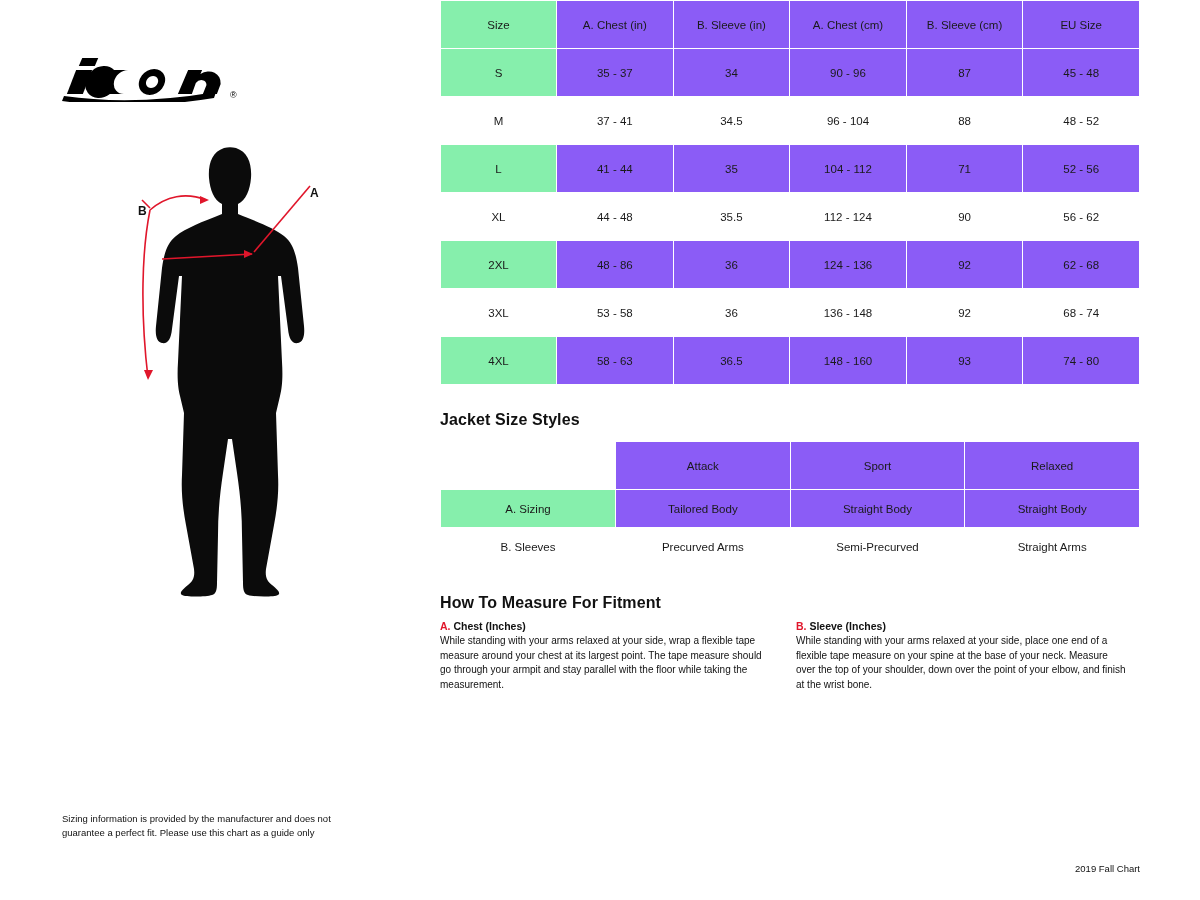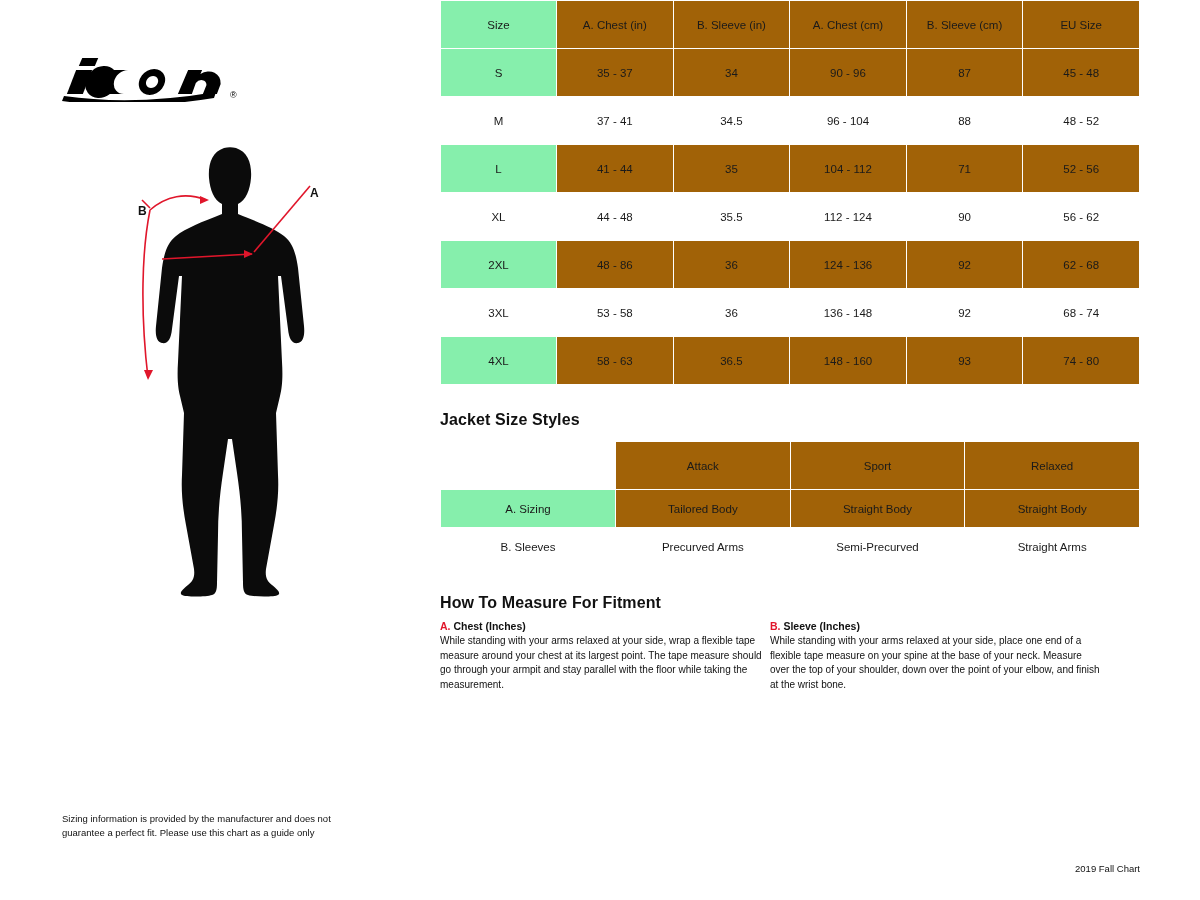--- a/index.html
+++ b/index.html
@@ -89,35 +89,36 @@
   table td, table th {
     border: 1px solid #ffffff;
     font-size: 11.5px;
     font-weight: normal;
     text-align: center;
     height: 48px;
     color: #1a1a1a;
     padding: 0 4px;
   }
   .shade-dark { background: #86efac; }
-  .shade-light { background: #a16207; }
+  .shade-light { background: #8b5cf6; }
   .shade-white { background: #ffffff; }
 
   #size-table { border-top: 1px solid #d7d7d7; }
   #size-table .col-size { width: 116px; }
 
   
   #styles-table { width: 700px; }
   #styles-table td { height: 38px; }
   #styles-table .blank-cell { background: #ffffff; border: none; }
   #styles-table .rowlabel { width: 175px; }
 
   
   #measure-cols {
     display: flex;
+    gap: 26px;
     width: 700px;
     margin-top: 2px;
   }
   .measure-col { width: 330px; }
   .measure-heading {
     font-size: 10.5px;
     font-weight: bold;
     margin-bottom: 2px;
     color: #111;
   }

